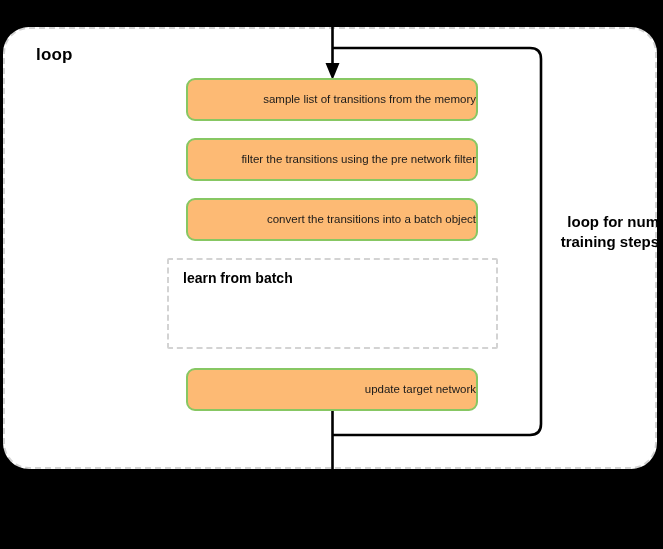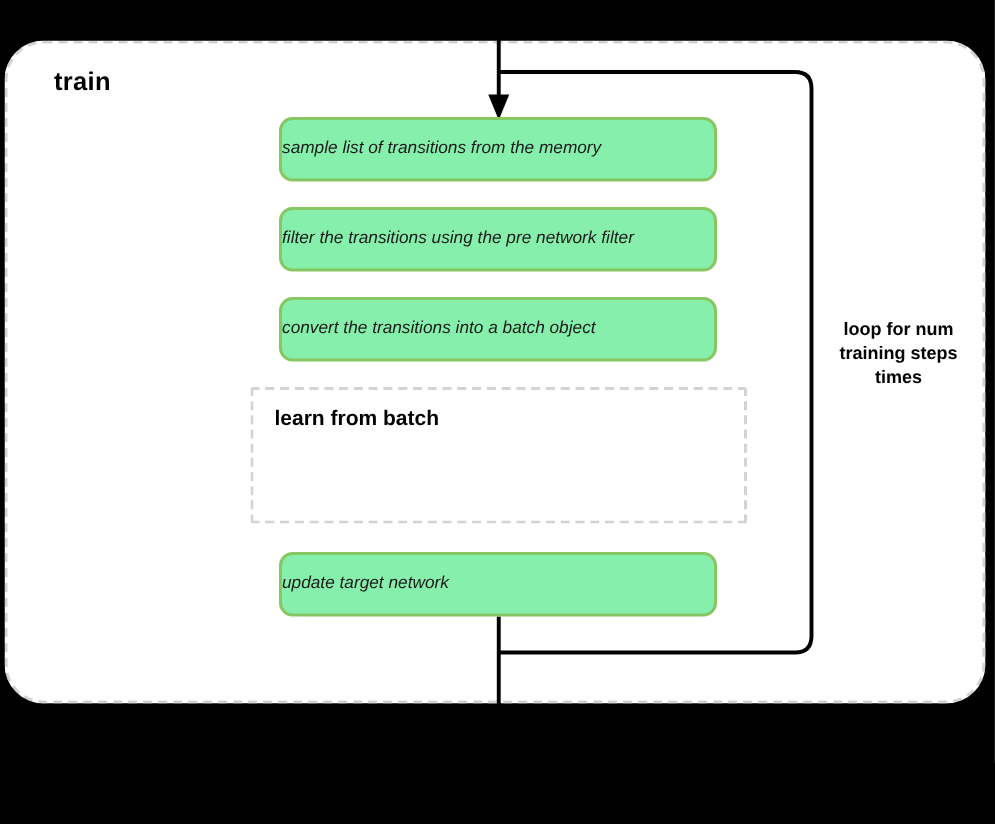--- a/index.html
+++ b/index.html
@@ -48,27 +48,26 @@
     white-space: nowrap;
   }
 
   
   .proc-box {
     position: absolute;
     left: 186px;
     width: 292px;
     height: 43px;
     box-sizing: border-box;
-    background: #86efac;
+    background: #fdba74;
     border: 2px solid #87c763;
     border-radius: 9px;
     display: flex;
     align-items: center;
-    justify-content: flex-start;
-    font-style: italic;
+    justify-content: flex-end;
   }
   .proc-box .label {
     font-size: 11.5px;
     color: #1a1a1a;
     text-align: center;
     line-height: 1.2;
     white-space: nowrap;
   }
 
   .box-sample  { top: 78px; }
@@ -98,22 +97,22 @@
     line-height: 1.45;
     width: 170px;
   }
 
   
   .loop-caption {
     position: absolute;
     left: 539px;
     top: 212px;
     width: 120px;
-    text-align: center;
-    font-size: 12px;
+    text-align: right;
+    font-size: 15px;
     font-weight: bold;
     color: #000000;
     line-height: 1.32;
   }
 
   
   .connectors {
     position: absolute;
     left: 0;
     top: 0;
@@ -139,21 +138,21 @@
 
     <g>
       <path d="M 332.5 48 L 530 48 Q 541 48 541 59 L 541 424 Q 541 435 530 435 L 332.5 435" stroke="#000000" stroke-width="2.6" fill="none" stroke-linecap="butt" stroke-linejoin="round"></path>
     </g>
 
     <g>
       <path d="M 332.5 411 L 332.5 470" stroke="#000000" stroke-width="2.6" fill="none" stroke-linecap="butt"></path>
     </g>
   </svg>
 
-  <div class="container-title">train</div>
+  <div class="container-title">loop</div>
 
   <div class="proc-box box-sample">
     <span class="label">sample list of transitions from the memory</span>
   </div>
 
   <div class="proc-box box-convert">
     <span class="label">convert the transitions into a batch object</span>
   </div>
 
   <div class="proc-box box-filter">
@@ -164,16 +163,15 @@
     <div class="sub-block-title">learn from batch</div>
   </div>
 
   <div class="proc-box box-update">
     <span class="label">update target network</span>
   </div>
 
   <div class="loop-caption">
     <div>loop for num</div>
     <div>training steps</div>
-    <div>times</div>
   </div>
 
 </div>
 
 </body></html>

